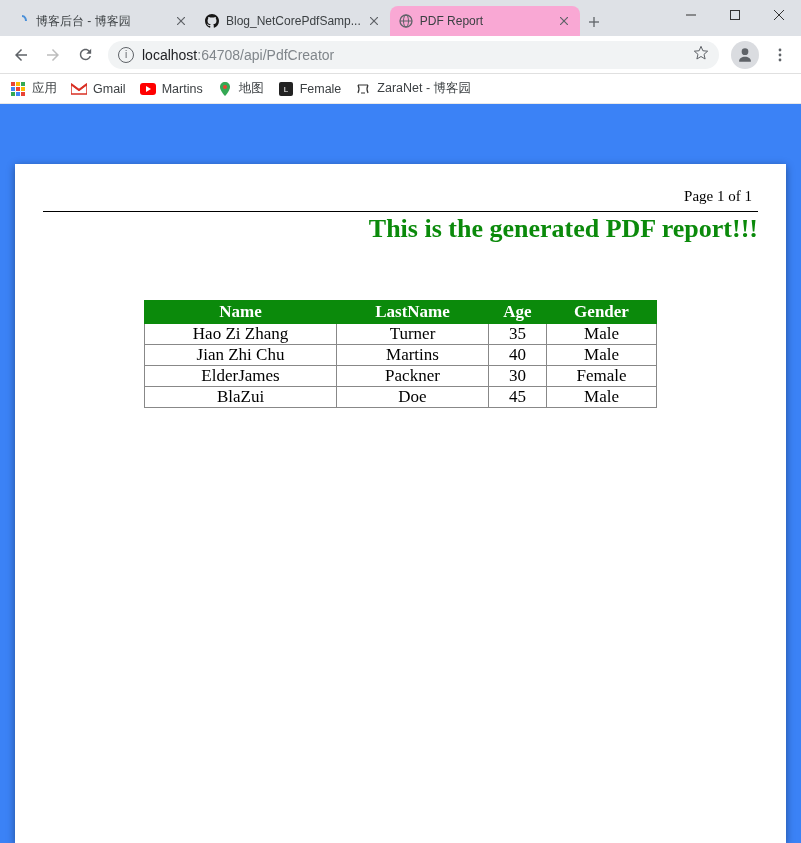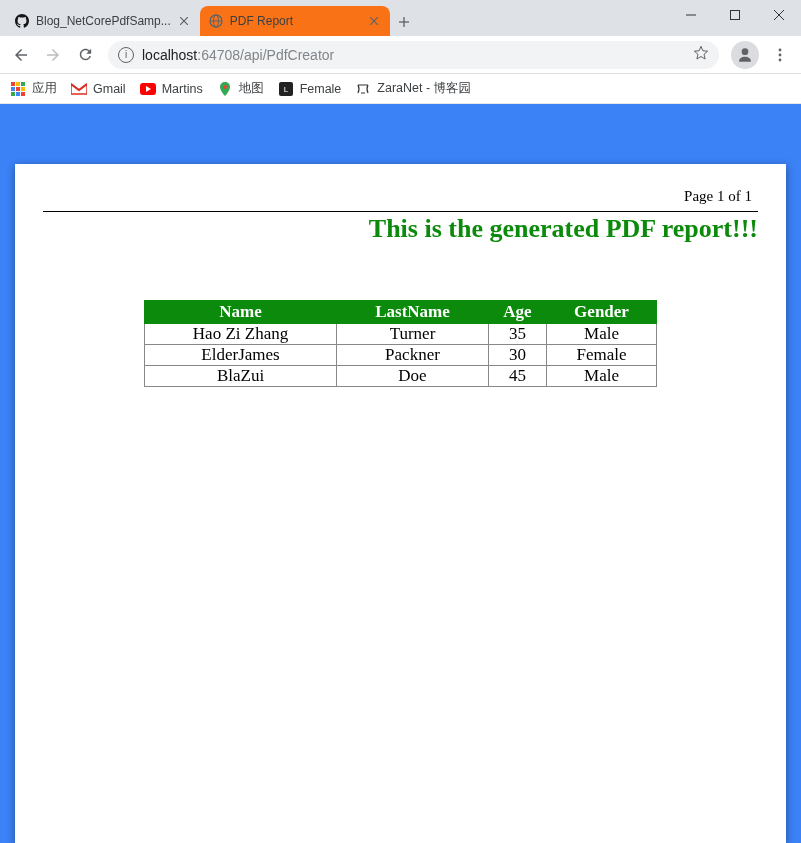--- a/index.html
+++ b/index.html
@@ -47,21 +47,21 @@
       max-width: 200px;
       display: flex;
       align-items: center;
       padding: 0 8px;
       font-size: 12px;
       color: #3c4043;
       border-radius: 8px 8px 0 0;
       position: relative;
       gap: 6px;
     }
-    .tab.active { background: #f97316; }
+    .tab.active { background: #f9a8d4; }
     .tab .favicon { width: 16px; height: 16px; flex-shrink: 0; display:flex;align-items:center;justify-content:center;}
     .tab .tab-title { flex: 1; white-space: nowrap; overflow: hidden; text-overflow: ellipsis; }
     .tab .tab-close { width: 15px; height: 15px; display:flex;align-items:center;justify-content:center; color:#5f6368;}
     .new-tab {
       width: 28px; height: 28px;
       display:flex;align-items:center;justify-content:center;
       color:#5f6368;
     }
 
     
@@ -221,20 +221,34 @@
   </div>
   <div class="win-btn">
     <svg width="10" height="10" viewBox="0 0 10 10">
         <line x1="0" y1="0" x2="10" y2="10" stroke="#333" stroke-width="1"></line>
         <line x1="10" y1="0" x2="0" y2="10" stroke="#333" stroke-width="1"></line>
       </svg>
   </div>
 </div>
 
 <div class="tab-bar">
+  <div class="tab">
+    <span class="favicon">
+      <svg width="14" height="14" viewBox="0 0 14 14">
+          <path d="M7 1 C10 1 12 4 12 7 L10 7 C10 5 9 3 7 3 Z" fill="#4a90d9"></path>
+        </svg>
+    </span>
+    <span class="tab-title">博客后台 - 博客园</span>
+    <span class="tab-close">
+      <svg width="8" height="8" viewBox="0 0 8 8">
+          <line x1="0" y1="0" x2="8" y2="8" stroke="#5f6368" stroke-width="1.2"></line>
+          <line x1="8" y1="0" x2="0" y2="8" stroke="#5f6368" stroke-width="1.2"></line>
+        </svg>
+    </span>
+  </div>
   <div class="tab">
     <span class="favicon">
       <svg width="14" height="14" viewBox="0 0 16 16">
           <path fill="#181717" d="M8 0C3.58 0 0 3.58 0 8c0 3.54 2.29 6.53 5.47 7.59.4.07.55-.17.55-.38 0-.19-.01-.82-.01-1.49-2.01.37-2.53-.49-2.69-.94-.09-.23-.48-.94-.82-1.13-.28-.15-.68-.52-.01-.53.63-.01 1.08.58 1.23.82.72 1.21 1.87.86 2.33.66.07-.52.28-.87.51-1.07-1.78-.2-3.64-.89-3.64-3.95 0-.87.31-1.59.82-2.15-.08-.2-.36-1.02.08-2.12 0 0 .67-.21 2.2.82.64-.18 1.32-.27 2-.27.68 0 1.36.09 2 .27 1.53-1.04 2.2-.82 2.2-.82.44 1.1.16 1.92.08 2.12.51.56.82 1.27.82 2.15 0 3.07-1.87 3.75-3.65 3.95.29.25.54.73.54 1.48 0 1.07-.01 1.93-.01 2.2 0 .21.15.46.55.38C13.71 14.53 16 11.53 16 8c0-4.42-3.58-8-8-8z"></path>
         </svg>
     </span>
     <span class="tab-title">Blog_NetCorePdfSamp...</span>
     <span class="tab-close">
       <svg width="8" height="8" viewBox="0 0 8 8">
           <line x1="0" y1="0" x2="8" y2="8" stroke="#5f6368" stroke-width="1.2"></line>
@@ -387,20 +401,26 @@
         </tr>
       </thead>
       <tbody id="table-body">
           <tr>
             <td>Hao Zi Zhang</td>
             <td>Turner</td>
             <td>35</td>
             <td>Male</td>
           </tr>
           <tr>
+            <td>Jian Zhi Chu</td>
+            <td>Martins</td>
+            <td>40</td>
+            <td>Male</td>
+          </tr>
+          <tr>
             <td>ElderJames</td>
             <td>Packner</td>
             <td>30</td>
             <td>Female</td>
           </tr>
           <tr>
             <td>BlaZui</td>
             <td>Doe</td>
             <td>45</td>
             <td>Male</td>

